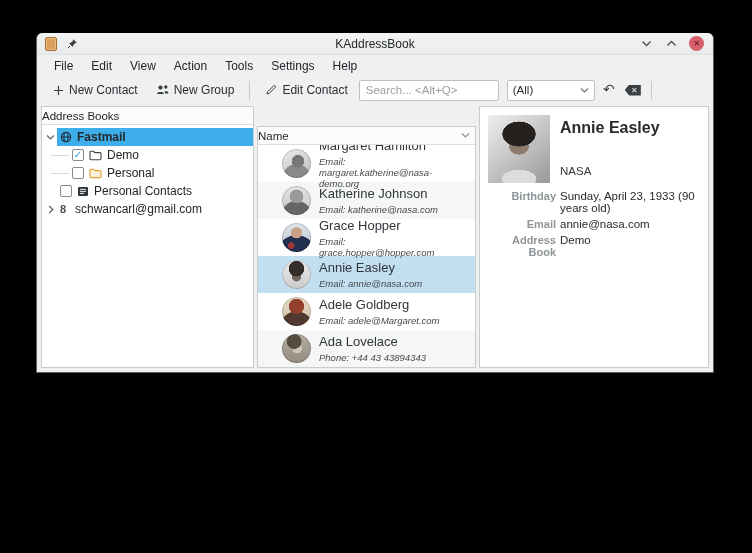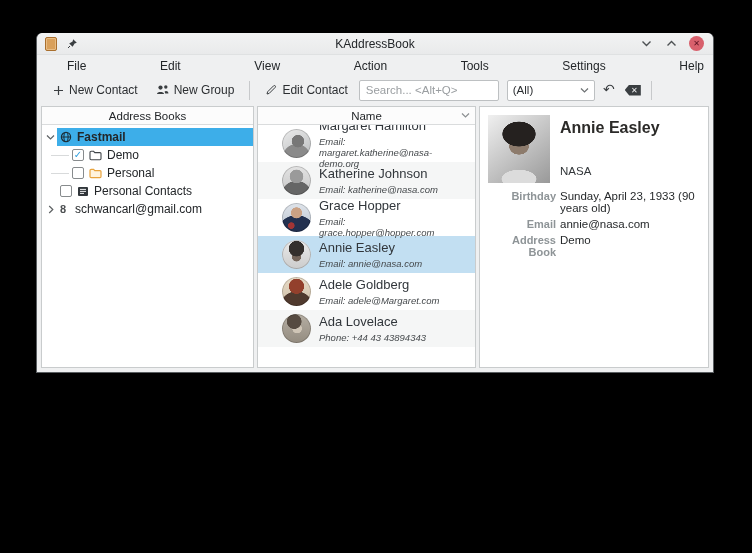--- a/index.html
+++ b/index.html
@@ -16,21 +16,21 @@
     border:1px solid #a5archive6b2e; border:1px solid #a96f2e; border-radius:2px;
     box-shadow:inset 0 0 0 1px #e8bd85; }
   .pinicon { margin-left:10px; display:flex; }
   .wtitle { position:absolute; left:0; right:0; text-align:center; font-size:12px;
     color:#232629; pointer-events:none; }
   .wcontrols { margin-left:auto; display:flex; align-items:center; gap:10px; margin-right:9px; }
   .wbtn { display:flex; align-items:center; justify-content:center; width:15px; height:15px; }
   .wclose { background:#d8606c; border-radius:50%; color:#5a1020; font-size:8px;
     font-weight:bold; line-height:1; }
   
-  .menubar { height:21px; display:flex; align-items:center; padding-left:21px; flex:0 0 auto;justify-content:space-between; }
+  .menubar { height:21px; display:flex; align-items:center; padding-left:8px; flex:0 0 auto; }
   .menuitem { font-size:12px; color:#232629; padding:2px 9px; cursor:default; }
   
   .toolbar { height:28px; display:flex; align-items:center; padding-left:9px; gap:4px; flex:0 0 auto; }
   .tbtn { display:flex; align-items:center; gap:5px; font-size:12px; color:#2b2e31;
     padding:3px 7px; border-radius:2px; }
   .tsep { width:1px; height:19px; background:#c7c9cb; margin:0 4px; }
   .searchbox { width:140px; height:21px; border:1px solid #bdc0c2; border-radius:2px;
     background:#fff; font-size:11.5px; padding:0 6px; color:#2b2e31;
     font-family:"Liberation Sans","DejaVu Sans",sans-serif; }
   .searchbox::placeholder { color:#9a9ea1; }
@@ -39,24 +39,24 @@
   .combo .cv { flex:1; }
   .iconbtn { display:flex; align-items:center; justify-content:center; width:20px; height:20px; }
   .undoglyph { font-size:14px; color:#3a3e41; line-height:1; transform:translateY(-1px); }
   .clearglyph { width:16px; height:11px; background:#3a3e41; color:#eff0f1; font-size:8px;
     font-weight:bold; display:flex; align-items:center; justify-content:center;
     clip-path:polygon(0 50%,28% 0,100% 0,100% 100%,28% 100%); padding-left:3px; }
   
   .main { flex:1; display:flex; gap:3px; padding:2px 4px 4px 4px; min-height:0; }
   .pane { background:#fff; border:1px solid #c9cccd; display:flex; flex-direction:column; min-height:0; }
   .pane-left { width:213px; flex:0 0 auto; }
-  .pane-mid { width:219px; flex:0 0 auto; }
+  .pane-mid { width:219px; flex:0 0 auto;margin-top:20px; }
   .pane-right { flex:1; }
   .phead { height:18px; background:#fcfcfc; border-bottom:1px solid #dadcdd; display:flex;
-    align-items:center; justify-content:center; font-size:11.5px; color:#232629;
+    align-items:center; font-size:11.5px; color:#232629;
     position:relative; flex:0 0 auto; }
   .phead .hchev { position:absolute; right:5px; top:5px; }
   
   .tree { padding-top:3px; font-size:12px; color:#232629; }
   .trow { display:flex; align-items:center; height:18px; }
   .expander { width:13px; display:flex; justify-content:center; flex:0 0 auto; margin-left:2px; }
   .trow-body { display:flex; align-items:center; gap:5px; flex:1; height:18px; padding-left:3px; }
   .trow-body.selected { background:#3daee9;font-weight:bold; }
   .indent { width:18px; flex:0 0 auto; border-top:1px solid #d8dadb; margin-left:9px;
     align-self:center; height:0; }

